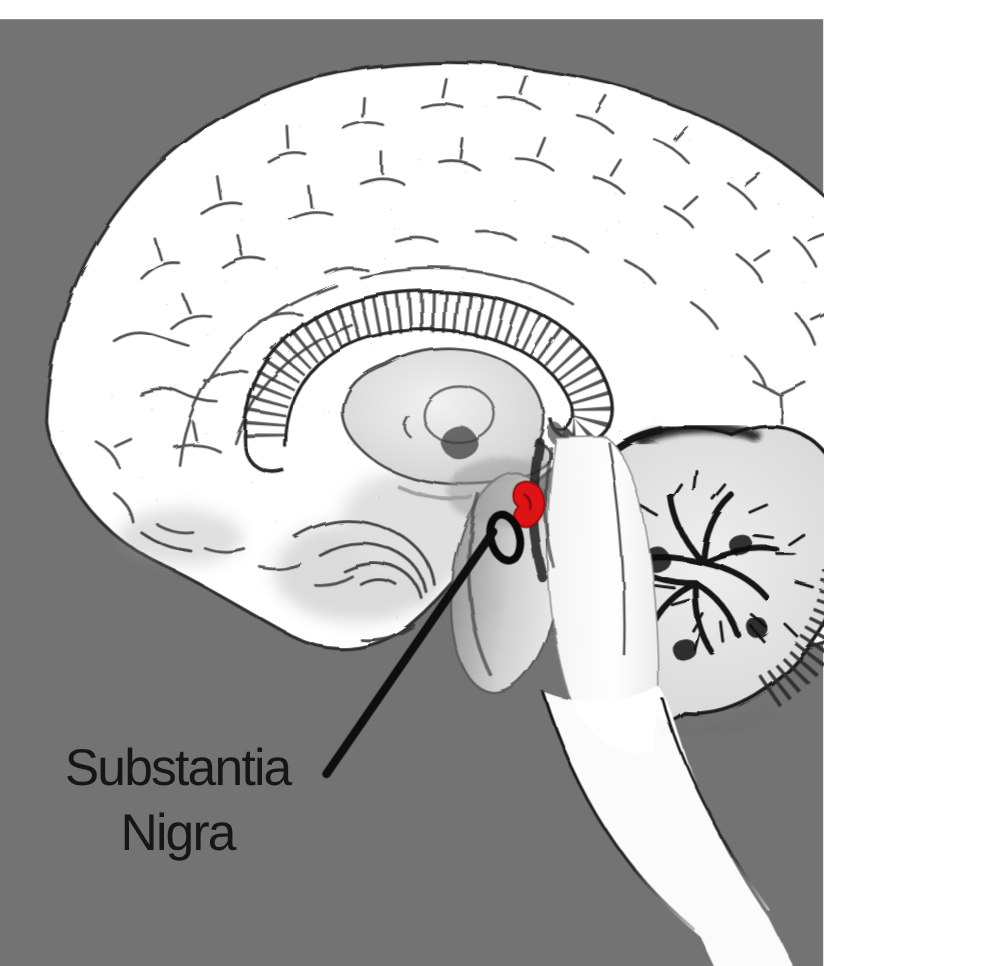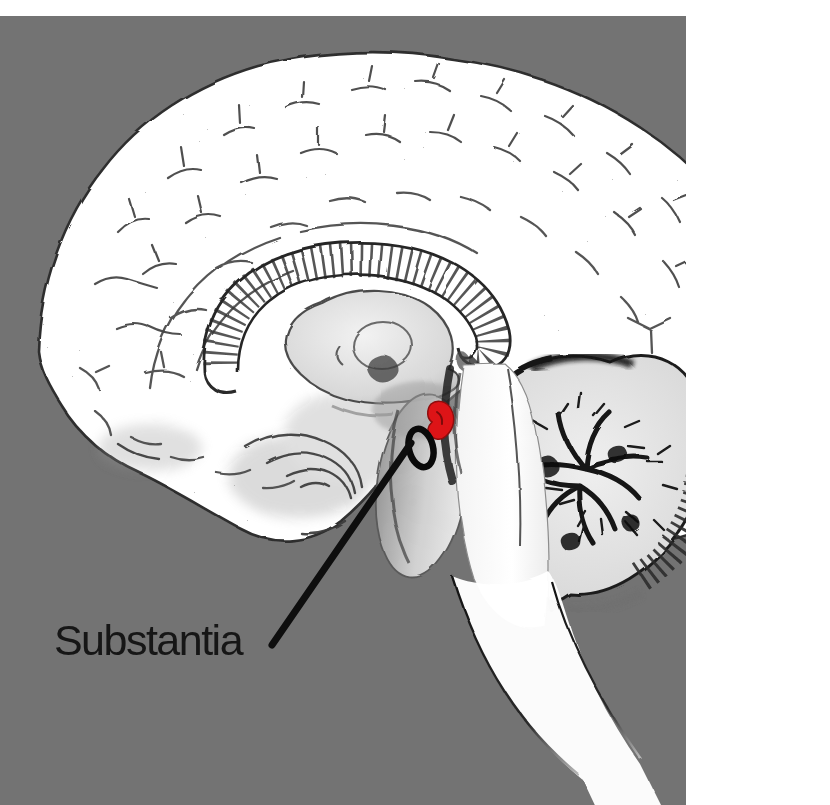--- a/index.html
+++ b/index.html
@@ -150,15 +150,16 @@
   <g>
     <path d="M 431,388 C 437,383 447,385 451,393 C 456,402 454,413 446,420 C 441,425 434,424 430,419 C 427,415 428,410 432,406 C 427,403 426,394 431,388 Z" fill="#dd1417" stroke="#8f0d0d" stroke-width="1.5"></path>
     <path d="M 437,396 q 6,4 5,12" fill="none" stroke="#7d0a0a" stroke-width="2" stroke-linecap="round"></path>
     <ellipse cx="421" cy="432" rx="12" ry="19.5" transform="rotate(-14 421 432)" fill="none" stroke="#0a0a0a" stroke-width="6.5"></ellipse>
     <line x1="272" y1="629" x2="411" y2="427" stroke="#0e0e0e" stroke-width="7" stroke-linecap="round"></line>
   </g>
 </svg>
 
 <div class="sn-label">
   <div>Substantia</div>
+  <div>Nigra</div>
 </div>
 
 </div>
 
 </body></html>

